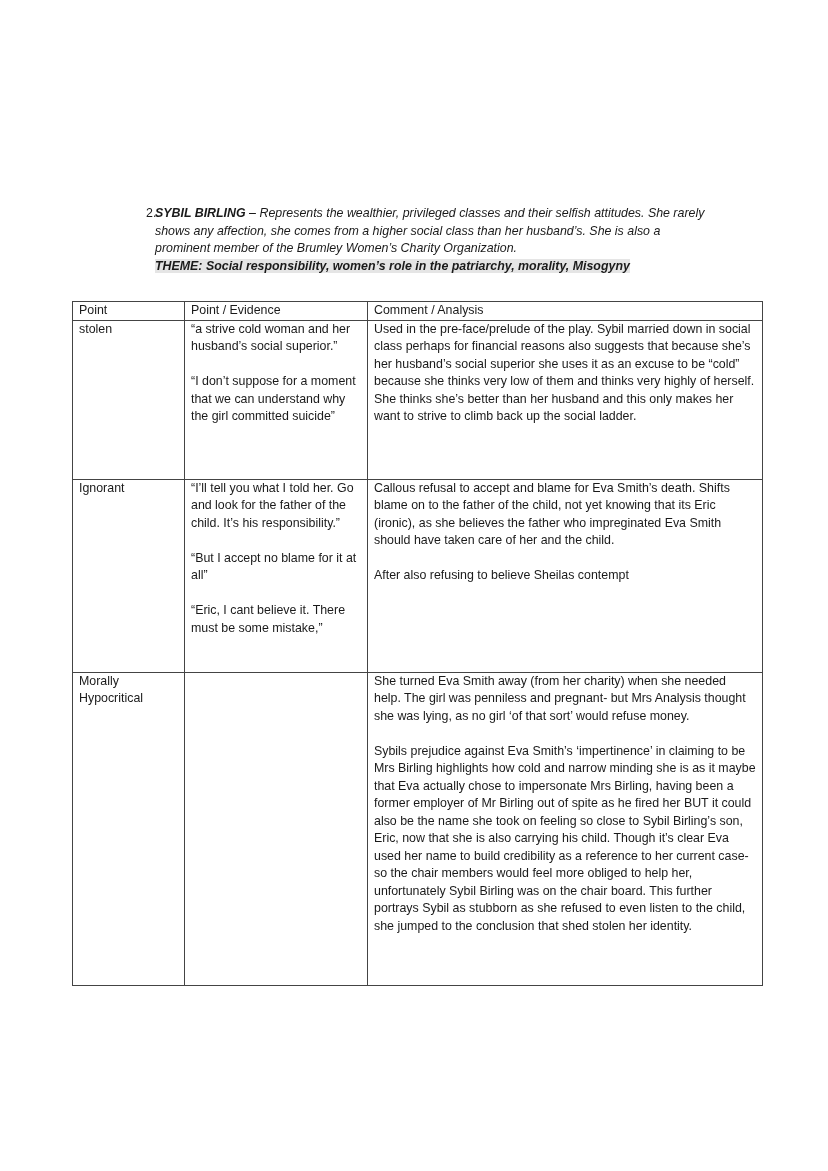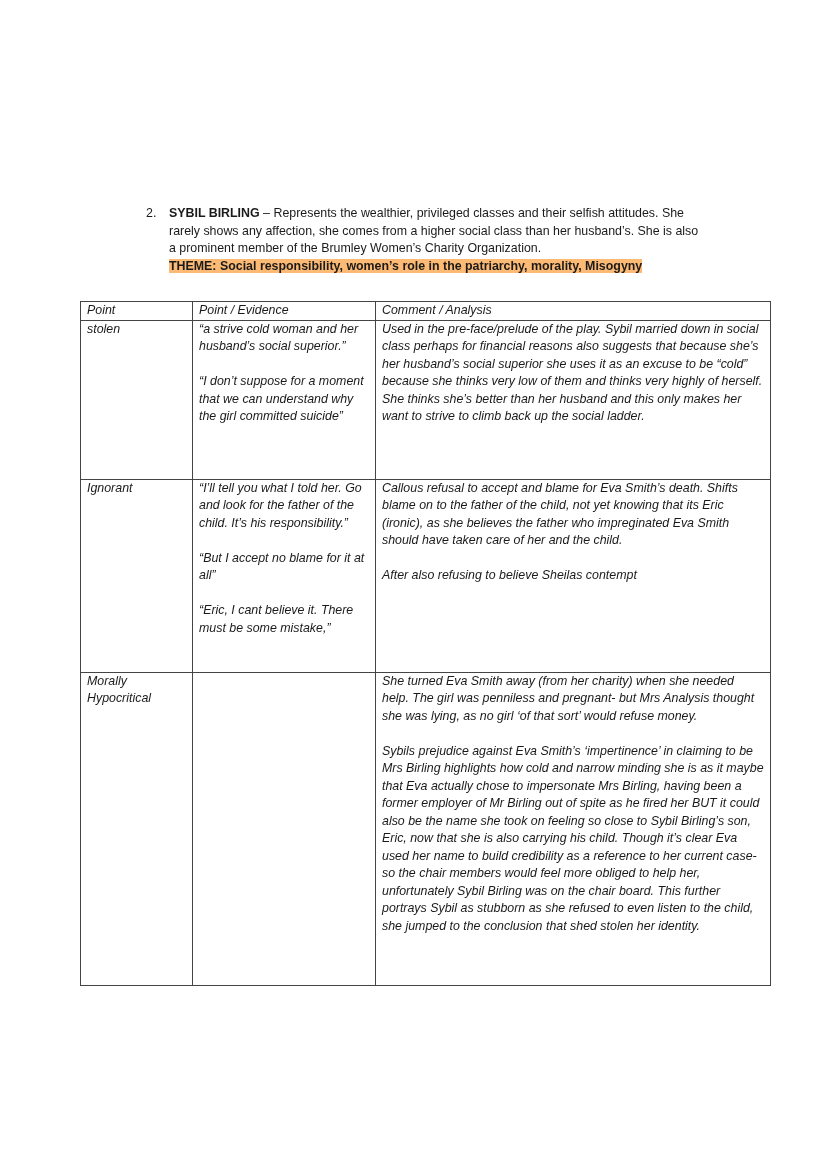--- a/index.html
+++ b/index.html
@@ -1,24 +1,24 @@
 <!DOCTYPE html>
 <html><head>
 <meta charset="utf-8">
 <style>
   html, body { margin: 0; padding: 0; background: #ffffff; }
   body { width: 828px; height: 1171px; position: relative; overflow: hidden;
          font-family: "Liberation Sans", sans-serif; color: #1a1a1a; font-size: 12.4px; }
   .intro { position: absolute; left: 146px; top: 205px; width: 560px; line-height: 17.6px; }
   .intro .num { position: absolute; left: 0; top: 0; }
-  .intro .body { margin-left: 23px; }
+  .intro .body { margin-left: 9px; font-style: italic; }
   .intro b { font-weight: bold; }
-  .theme { background: #fdba74; font-weight: bold; display: inline; }
-  table { position: absolute; left: 80px; top: 301px; width: 690px; border-collapse: collapse;
-          table-layout: fixed; font-style: italic; }
+  .theme { background: #e5e5e5; font-weight: bold; display: inline; }
+  table { position: absolute; left: 72px; top: 301px; width: 690px; border-collapse: collapse;
+          table-layout: fixed; }
   td { border: 1px solid #444; vertical-align: top; padding: 0 6px 4px 6px; line-height: 17.5px; }
   td p { margin: 0; }
   td p + p { margin-top: 17.5px; }
   col.c1 { width: 112px; } col.c2 { width: 183px; } col.c3 { width: 395px; }
   .hdr td { padding-bottom: 0; }
 </style>
 </head>
 <body>
 
 <div class="intro">

